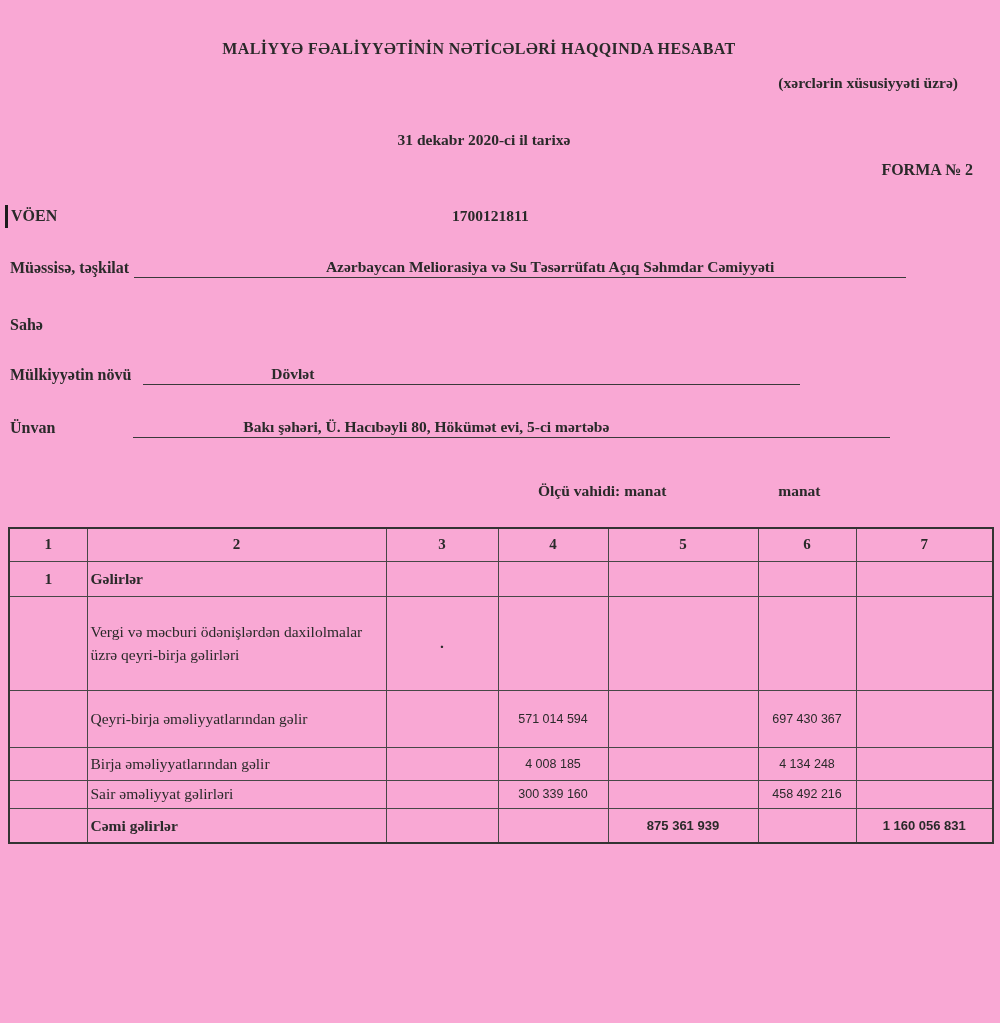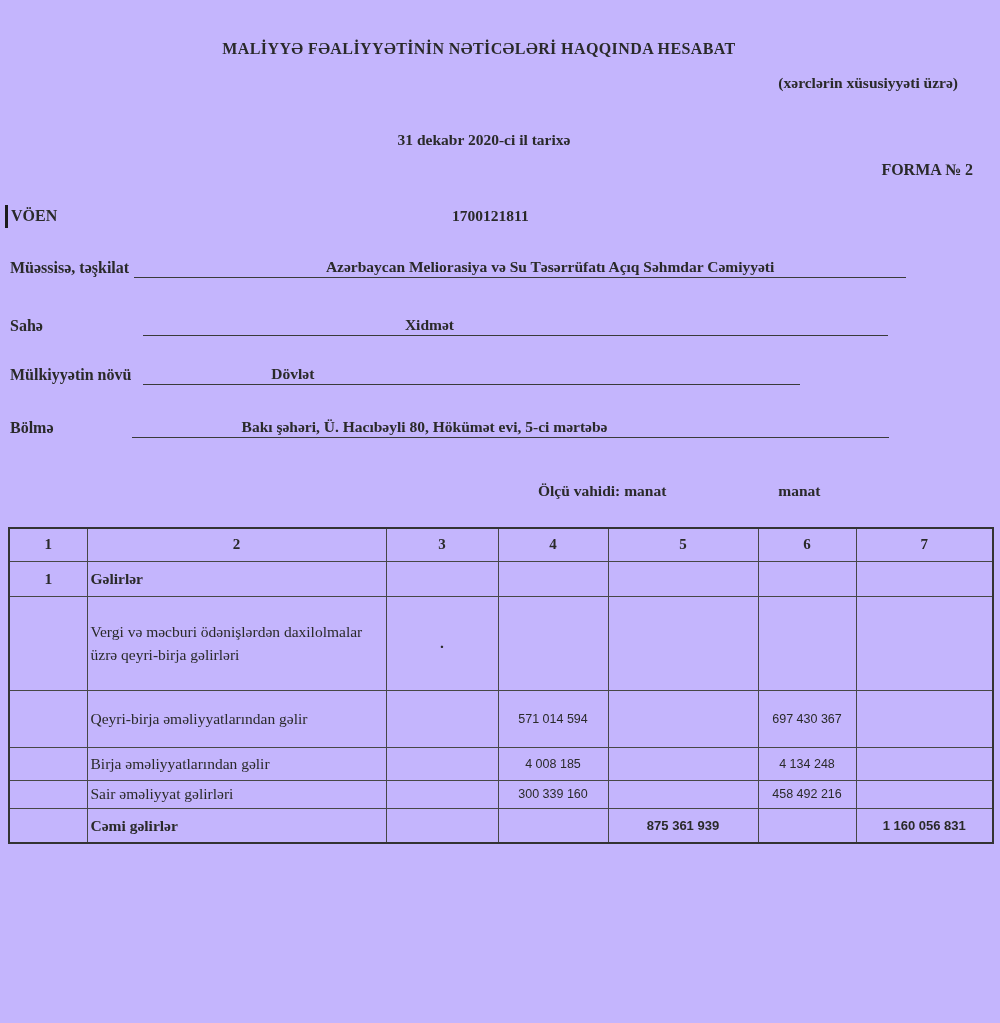--- a/index.html
+++ b/index.html
@@ -1,18 +1,18 @@
 <!DOCTYPE html>
 <html><head>
 <meta charset="utf-8">
 <style>
   * { margin:0; padding:0; box-sizing:border-box; }
   html,body { background:#ffffff; }
   .page {
-    position:relative; width:1000px; height:1023px; background:#c4b5fd;
+    position:relative; width:1000px; height:1023px; background:#f9a8d4;
     font-family:"Liberation Serif", serif; color:#2a2a2a; overflow:hidden;
   }
   .bold { font-weight:700; }
   .title {
     position:absolute; top:40px; left:0; width:958px; text-align:center;
     font-weight:700; font-size:16px; letter-spacing:0.4px;
   }
   .subtitle {
     position:absolute; top:74px; left:0; width:958px; text-align:right;
     font-weight:700; font-size:15.5px;
@@ -77,31 +77,30 @@
 
   <div class="frow" style="top:258px;">
     <span class="flabel">Müəssisə, təşkilat</span>
     <span class="sp" style="width:5px;"></span>
     <span class="uline centered" style="width:772px; padding-left:60px;">Azərbaycan Meliorasiya və Su Təsərrüfatı Açıq Səhmdar Cəmiyyəti</span>
   </div>
 
   <div class="frow" style="top:316px;">
     <span class="flabel">Sahə</span>
     <span class="sp" style="width:100px;"></span>
-    <span class="uline leftpad" style="width:745px; padding-left:262px;">Xidmət</span>
   </div>
 
   <div class="frow" style="top:365px;">
     <span class="flabel">Mülkiyyətin növü</span>
     <span class="sp" style="width:12px;"></span>
     <span class="uline leftpad" style="width:657px; padding-left:128px;">Dövlət</span>
   </div>
 
   <div class="frow" style="top:418px;">
-    <span class="flabel">Bölmə</span>
+    <span class="flabel">Ünvan</span>
     <span class="sp" style="width:78px;"></span>
     <span class="uline leftpad" style="width:757px; padding-left:110px;">Bakı şəhəri, Ü. Hacıbəyli 80, Hökümət evi, 5-ci mərtəbə</span>
   </div>
 
   <div class="unitline">
     <span>Ölçü vahidi: manat</span>
     <span class="gap"></span>
     <span>manat</span>
   </div>
 

